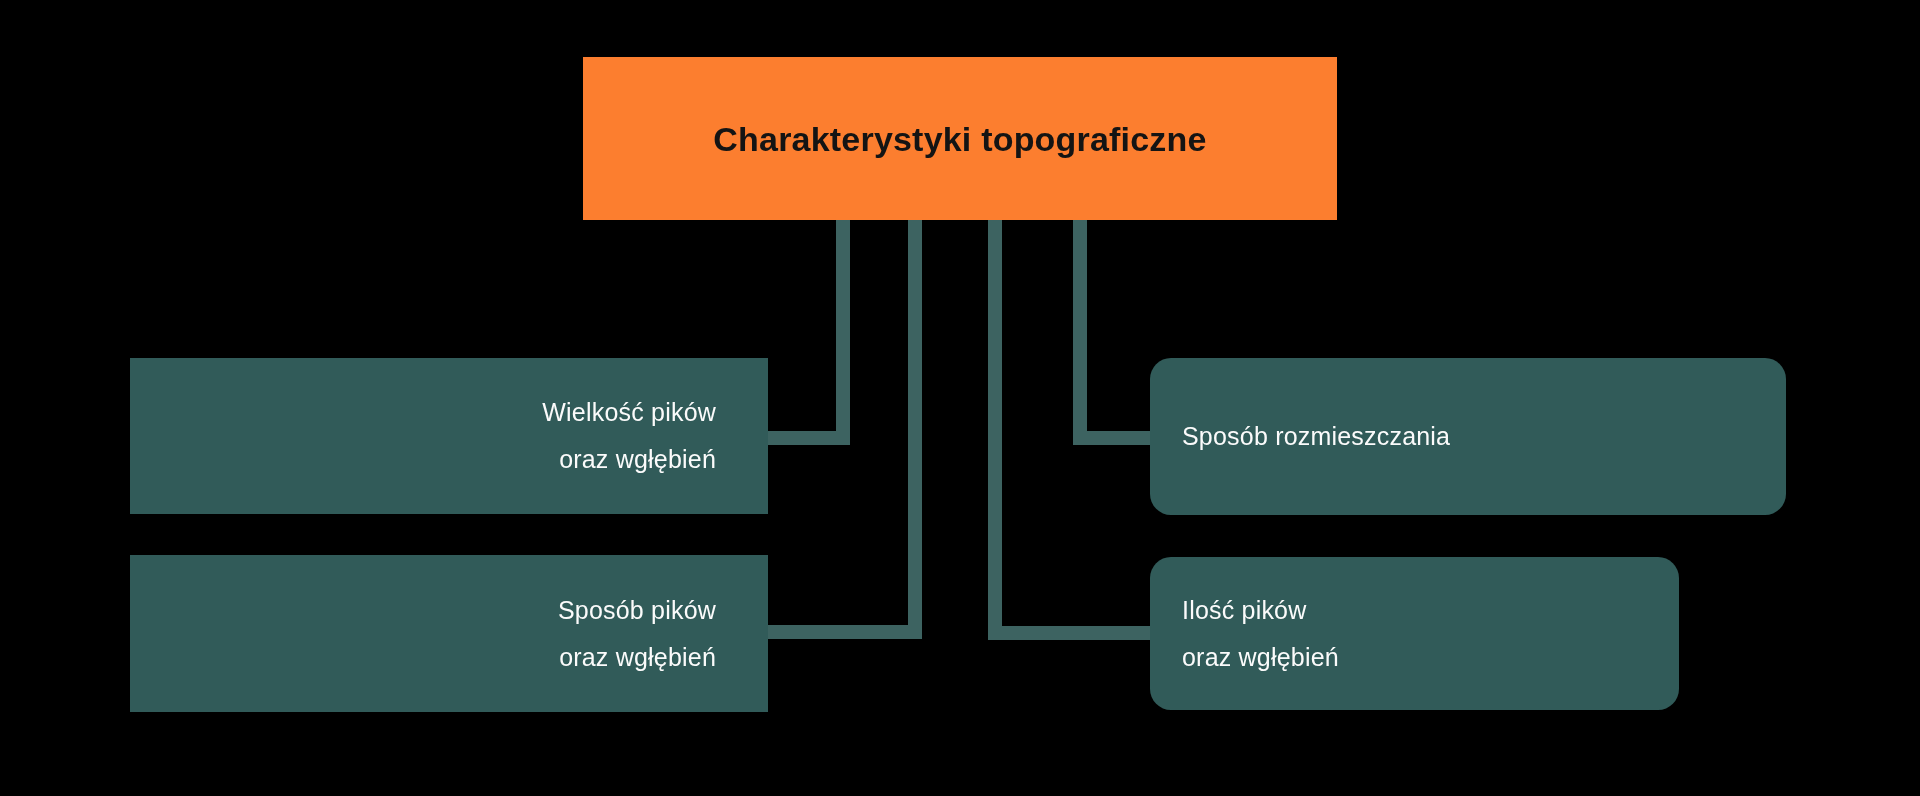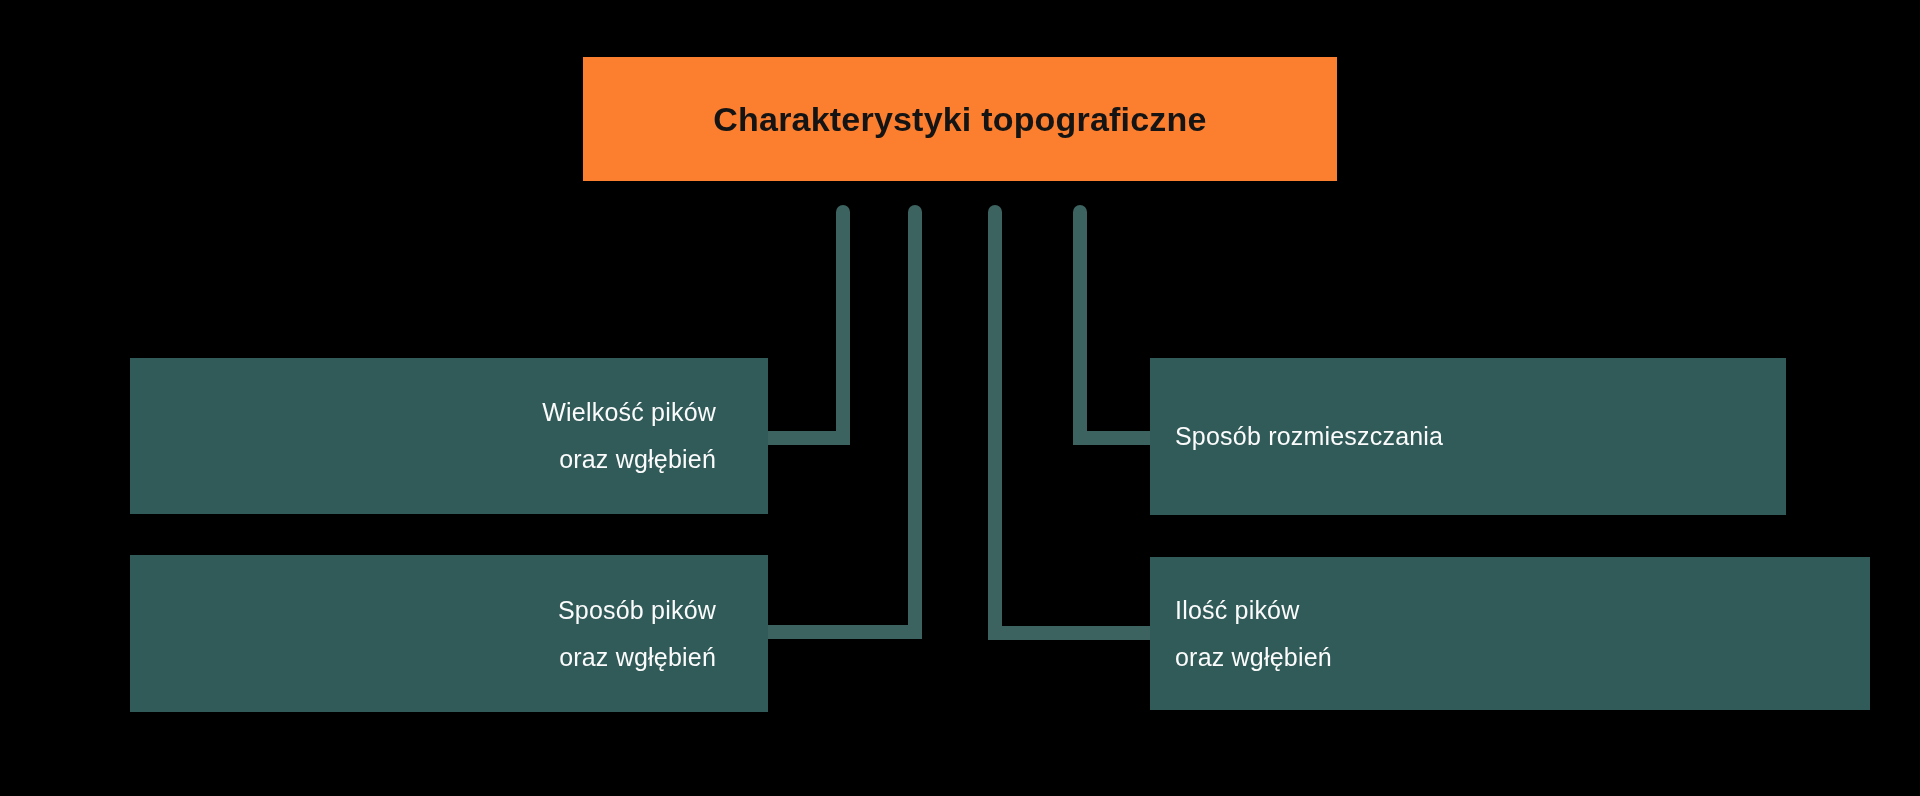--- a/index.html
+++ b/index.html
@@ -37,38 +37,38 @@
     flex-direction: column;
     justify-content: center;
     box-sizing: border-box;
     font-size: 25px;
     line-height: 47px;
     letter-spacing: 0.2px;
   }
   .node .line { display: block; white-space: nowrap; }
   .root-node {
     left: 583px; top: 57px;
-    width: 754px; height: 124px;
+    width: 754px; height: 163px;
     background: var(--root-fill, #fc7e2f);
     color: var(--root-text, #141414);
     text-align: center;
     font-weight: 700;
     font-size: 34px;
     line-height: 46px;
   }
   .child-node {
     background: var(--node-fill, #315b59);
     color: var(--node-text, #fbfbfb);
   }
   .child-node.align-right { text-align: right; padding-right: 52px; }
-  .child-node.align-left  { text-align: left;  padding-left: 25px; }
+  .child-node.align-left  { text-align: left;  padding-left: 32px; border-radius: 21px; }
   #node-size      { left: 130px;  top: 358px; width: 638px; height: 156px; }
   #node-shape     { left: 130px;  top: 555px; width: 638px; height: 157px; }
   #node-placement { left: 1150px; top: 358px; width: 636px; height: 157px; }
-  #node-count     { left: 1150px; top: 557px; width: 720px; height: 153px; }
+  #node-count     { left: 1150px; top: 557px; width: 529px; height: 153px; }
 </style>
 </head>
 <body>
 
 <div class="stage">
 
   <div class="conn v" id="conn1v"></div>
   <div class="conn h" id="conn1h"></div>
 
   <div class="conn v" id="conn2v"></div>

